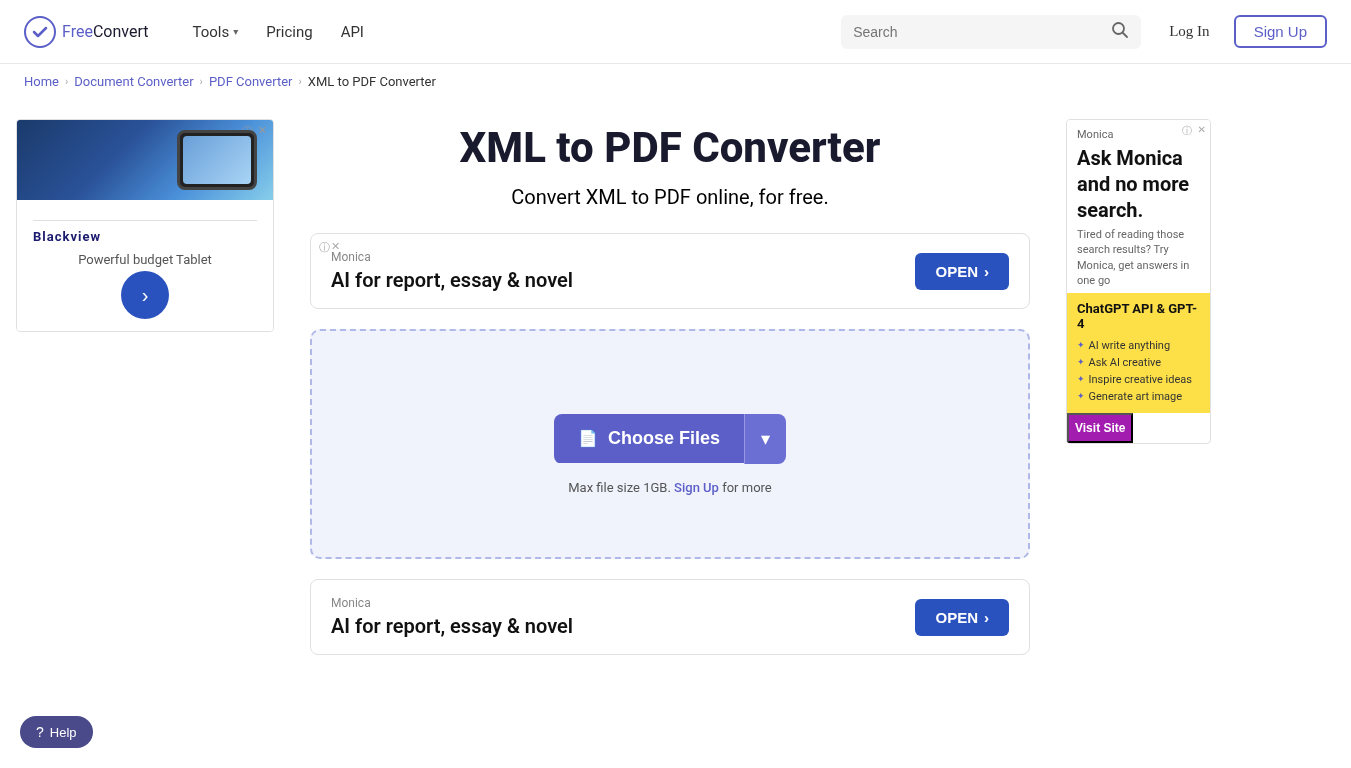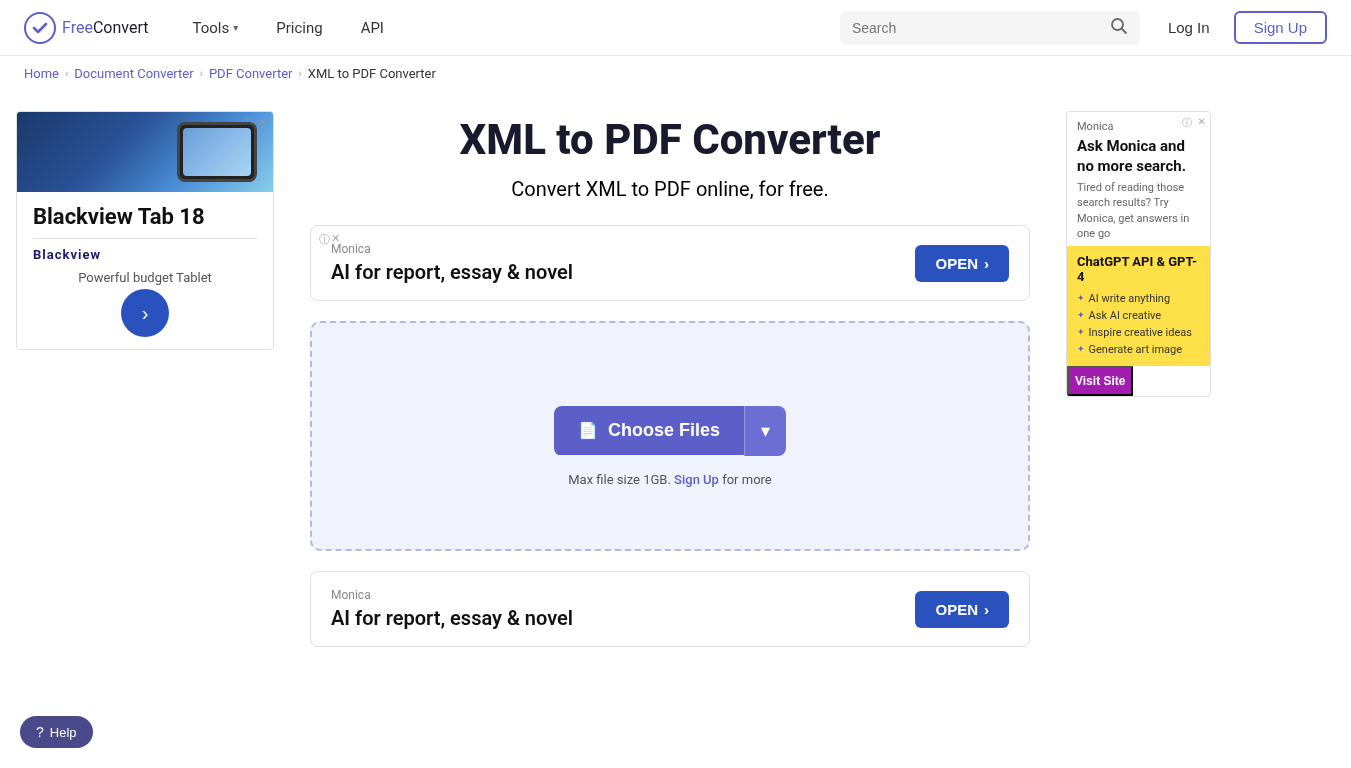--- a/index.html
+++ b/index.html
@@ -3,42 +3,42 @@
   <meta charset="utf-8">
   <style>
     * { margin: 0; padding: 0; box-sizing: border-box; }
     body { font-family: -apple-system, BlinkMacSystemFont, 'Segoe UI', Roboto, sans-serif; background: #fff; color: #333; }
 
     
     .header {
       display: flex;
       align-items: center;
       padding: 0 24px;
-      height: 56px;
+      height: 64px;
       border-bottom: 1px solid #e8e8e8;
       position: relative;
       z-index: 10;
     }
     .logo-area {
       display: flex;
       align-items: center;
       gap: 6px;
       margin-right: 32px;
       text-decoration: none;
     }
     .logo-icon {
       width: 32px;
       height: 32px;
     }
     .logo-free { color: #5b5fc7; }
     .logo-convert { color: #1a1a2e; }
     .nav {
       display: flex;
       align-items: flex-end;
-      gap: 14px;
+      gap: 4px;
       flex: 1;
     }
     .nav-item {
       display: flex;
       align-items: center;
       gap: 4px;
       padding: 8px 12px;
       font-size: 15px;
       color: #333;
       cursor: pointer;
@@ -79,20 +79,21 @@
       align-items: center;
       gap: 12px;
     }
     .login-btn {
       background: none;
       border: none;
       font-size: 15px;
       color: #333;
       cursor: pointer;
       padding: 8px 12px;
+      font-family: Liberation Serif, serif;
     }
     .signup-btn {
       background: none;
       border: 2px solid #5b5fc7;
       color: #5b5fc7;
       border-radius: 6px;
       padding: 6px 18px;
       font-size: 15px;
       cursor: pointer;
       font-weight: 500;
@@ -366,21 +367,21 @@
     .right-ad-top {
       background: #fff;
       padding: 8px 10px 4px;
       font-size: 11px;
     }
     .right-ad-monica-label {
       font-size: 11px;
       color: #666;
     }
     .right-ad-title {
-      font-size: 15px;
+      font-size: 20px;
       font-weight: 700;
       color: #111;
       line-height: 1.3;
       margin: 4px 0;
     }
     .right-ad-desc {
       font-size: 11px;
       color: #666;
       line-height: 1.4;
     }
@@ -503,21 +504,20 @@
   <aside class="left-ad">
     <div class="ad-box-left">
       <span class="ad-info-icon">ⓘ</span>
       <span class="ad-close-icon">✕</span>
       <div class="ad-image-top">
         <div class="tablet-icon">
           <div class="tablet-screen"></div>
         </div>
       </div>
       <div class="ad-content">
-        <div class="ad-brand">Blackview Tab 18</div>
         <div class="ad-blackview-logo">Blackview</div>
         <div class="ad-description">Powerful budget Tablet</div>
         <button class="ad-cta-btn">
           <span class="ad-cta-icon">›</span>
         </button>
       </div>
     </div>
   </aside>
 
   <main class="main-content">

